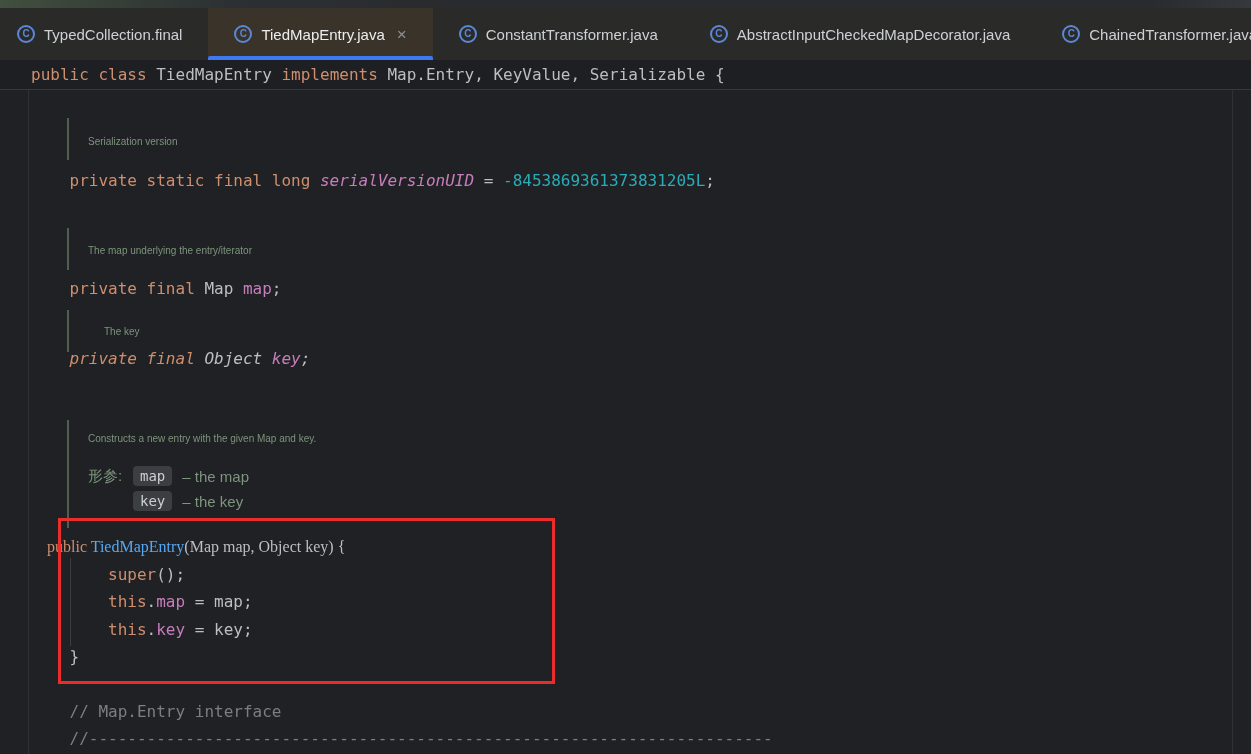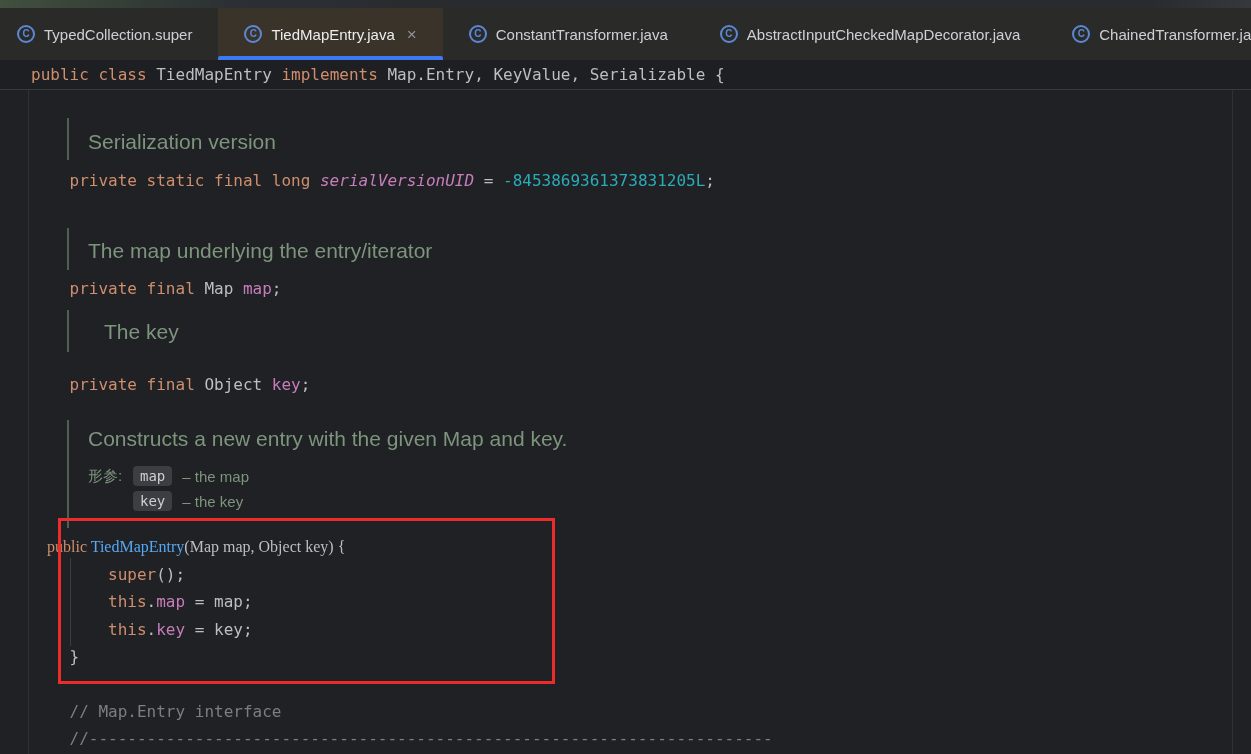--- a/index.html
+++ b/index.html
@@ -73,21 +73,21 @@
   }
   .tok-kw{color:var(--kw);}
   .tok-txt{color:var(--txt);}
   .tok-fld{color:var(--fld);}
   .tok-sfld{color:var(--fld);font-style:italic;text-align:right;}
   .tok-num{color:var(--num);}
   .tok-mth{color:var(--mth);}
   .tok-cmt{color:var(--cmt);}
   .docbar{position:absolute;width:2px;background:var(--docbar);}
   .doc{
-    position:absolute;font-size:21px;line-height:22px;color:var(--doc);
+    position:absolute;font-size:10px;line-height:22px;color:var(--doc);
     white-space:pre;
   }
   .param-row{
     position:absolute;display:flex;align-items:center;
     font-size:15px;color:var(--doc);white-space:pre;
   }
   .param-label{display:inline-block;width:45px;}
   .param-chip{
     display:inline-block;background:var(--chip-bg);color:var(--chip-txt);
     font-family:"DejaVu Sans Mono","Liberation Mono",monospace;font-size:14px;
@@ -100,21 +100,21 @@
   }
 </style>
 </head>
 <body>
 
 <div class="top-strip"></div>
 
 <div class="tab-bar">
     <div class="tab">
       <span class="cicon">C</span>
-      <span>TypedCollection.super</span>
+      <span>TypedCollection.final</span>
     </div>
     <div class="tab active">
       <span class="cicon">C</span>
       <span>TiedMapEntry.java</span>
       <span class="tab-close">×</span>
     </div>
     <div class="tab">
       <span class="cicon">C</span>
       <span>ConstantTransformer.java</span>
     </div>
@@ -138,21 +138,21 @@
   <div class="indent-guide" style="left:70px;top:468px;height:88px;"></div>
   <div id="editor-content">
       <div class="docbar" style="left: 67px; top: 28px; height: 42px;"></div>
       <div class="doc" style="left: 88px; top: 41px;">Serialization version</div>
       <div class="codeline" style="left: 31px; top: 80px;"><span class="tok-kw">    private static final long </span><span class="tok-sfld">serialVersionUID</span><span class="tok-txt"> = </span><span class="tok-num">-8453869361373831205L</span><span class="tok-txt">;</span></div>
       <div class="docbar" style="left: 67px; top: 138px; height: 42px;"></div>
       <div class="doc" style="left: 88px; top: 150px;">The map underlying the entry/iterator</div>
       <div class="codeline" style="left: 31px; top: 188px;"><span class="tok-kw">    private final </span><span class="tok-txt">Map </span><span class="tok-fld">map</span><span class="tok-txt">;</span></div>
       <div class="docbar" style="left: 67px; top: 220px; height: 42px;"></div>
       <div class="doc" style="left: 104px; top: 231px;">The key</div>
-      <div class="codeline" style="left: 31px; top: 284px;"><span class="tok-kw">    private final </span><span class="tok-txt">Object </span><span class="tok-fld">key</span><span class="tok-txt">;</span></div>
+      <div class="codeline" style="left: 31px; top: 258px; font-style: italic;"><span class="tok-kw">    private final </span><span class="tok-txt">Object </span><span class="tok-fld">key</span><span class="tok-txt">;</span></div>
       <div class="docbar" style="left: 67px; top: 330px; height: 108px;"></div>
       <div class="doc" style="left: 88px; top: 338px;">Constructs a new entry with the given Map and key.</div>
       <div class="param-row" style="left: 88px; top: 376px;"><span class="param-label">形参:</span><span class="param-chip">map</span><span class="param-desc">– the map</span></div>
       <div class="param-row" style="left: 88px; top: 401px;"><span class="param-label"></span><span class="param-chip">key</span><span class="param-desc">– the key</span></div>
       <div class="codeline" style="left: 31px; top: 446px; font-family: Liberation Serif, serif;"><span class="tok-kw">    public </span><span class="tok-mth">TiedMapEntry</span><span class="tok-txt">(Map map, Object key) {</span></div>
       <div class="codeline" style="left: 31px; top: 474px;"><span class="tok-kw">        super</span><span class="tok-txt">();</span></div>
       <div class="codeline" style="left: 31px; top: 501px;"><span class="tok-kw">        this</span><span class="tok-txt">.</span><span class="tok-fld">map</span><span class="tok-txt"> = map;</span></div>
       <div class="codeline" style="left: 31px; top: 529px;"><span class="tok-kw">        this</span><span class="tok-txt">.</span><span class="tok-fld">key</span><span class="tok-txt"> = key;</span></div>
       <div class="codeline" style="left: 31px; top: 556px;"><span class="tok-txt">    }</span></div>
       <div class="codeline" style="left: 31px; top: 611px;"><span class="tok-cmt">    // Map.Entry interface</span></div>

